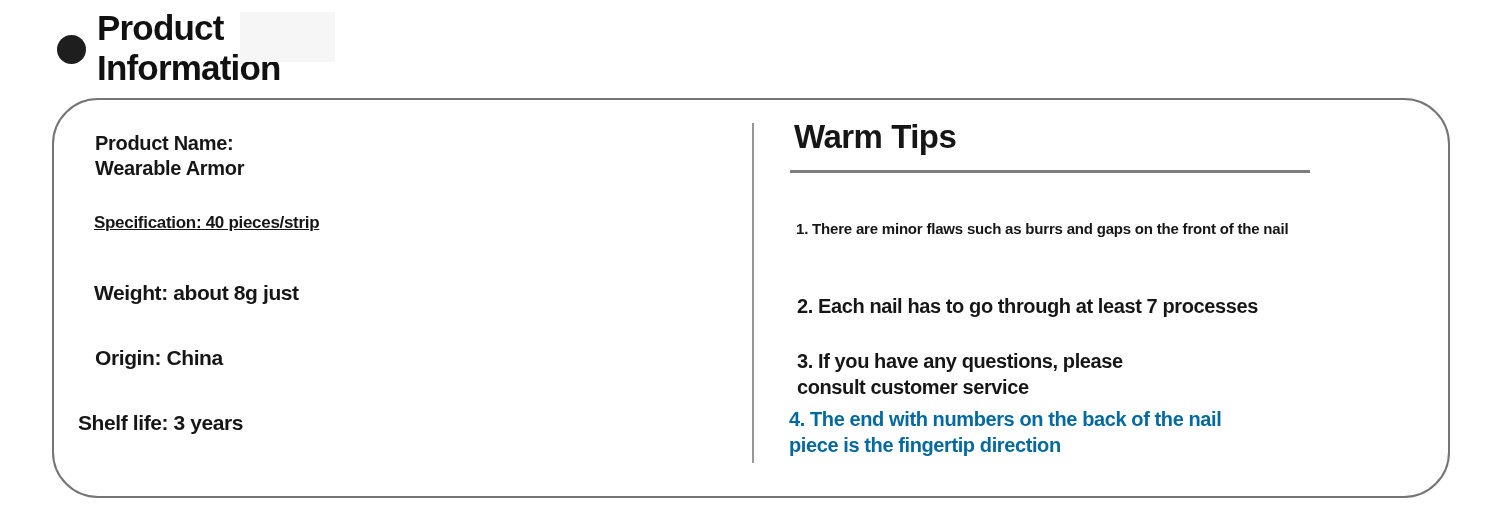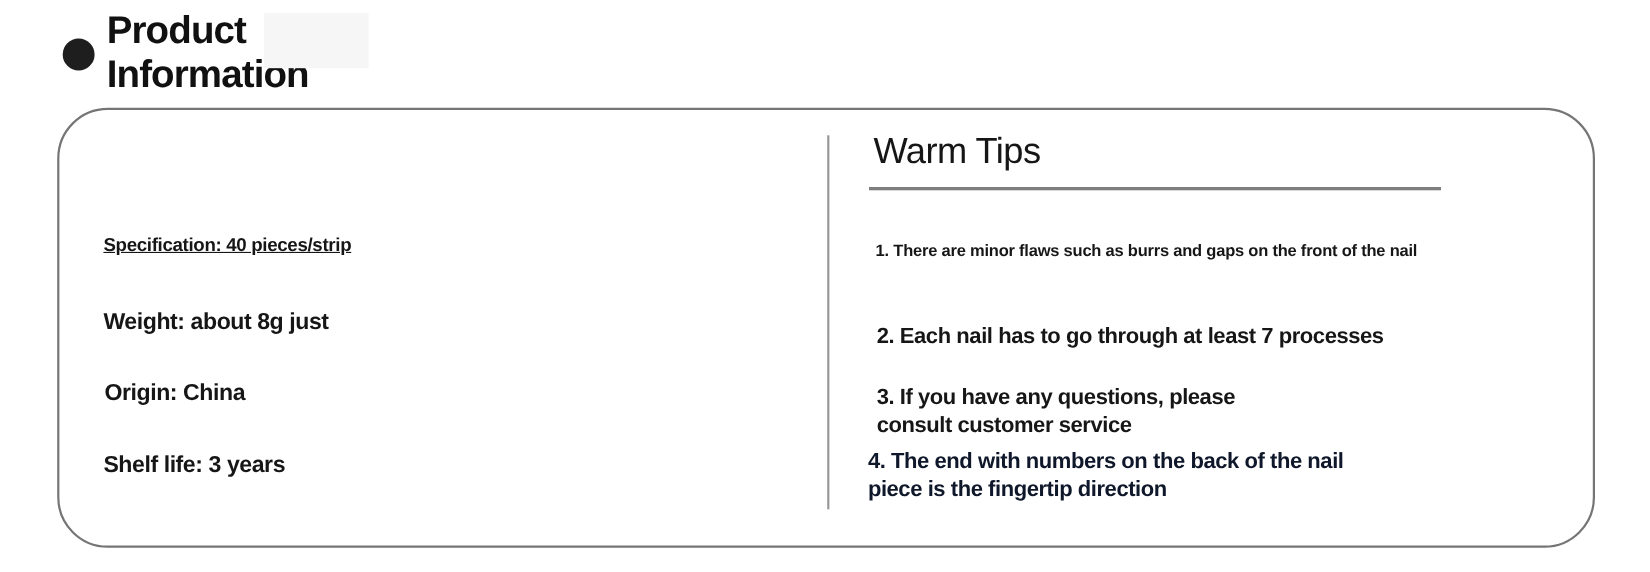--- a/index.html
+++ b/index.html
@@ -50,57 +50,59 @@
   .patch { position: absolute; background: #f6f6f6; }
   .patch-title   { left: 240px; top: 12px;  width: 95px;  height: 50px; }
   .patch-shelf   { left: 158px; top: 452px; width: 214px; height: 18px; }
   .patch-weight  { left: 95px;  top: 303px; width: 250px; height: 9px;  }
   
   .txt { position: absolute; font-weight: 700; white-space: pre-line; }
   .product-name   { left: 95px; top: 131px; font-size: 20px; line-height: 25px; letter-spacing: -0.3px; }
   .specification  { left: 94px; top: 213px; font-size: 17px; letter-spacing: -0.3px; text-decoration: underline; }
   .weight         { left: 94px; top: 281px; font-size: 21px; letter-spacing: -0.4px; }
   .origin         { left: 95px; top: 346px; font-size: 21px; letter-spacing: -0.4px; }
-  .shelf-life     { left: 94px; top: 411px; font-size: 21px; letter-spacing: -0.4px; }
+  .shelf-life     { left: 78px; top: 411px; font-size: 21px; letter-spacing: -0.4px; }
   
   .warm-tips-title {
     position: absolute;
     left: 794px; top: 118px;
     font-size: 33px;
-    font-weight: 400;
+    font-weight: 700;
     letter-spacing: -0.5px;
   }
   .warm-tips-underline {
     position: absolute;
     left: 790px; top: 170px;
     width: 520px; height: 3px;
     background: #7e7e7e;
   }
   .tip-1-line-1 { left: 796px; top: 220px; font-size: 15px; letter-spacing: -0.2px; }
   .tip-1-line-2 { left: 811px; top: 242px; font-size: 15px; letter-spacing: -0.2px; }
   .tip-2        { left: 797px; top: 295px; font-size: 20px; letter-spacing: -0.4px; }
   .tip-3        { left: 797px; top: 348px; font-size: 20px; line-height: 26px; letter-spacing: -0.4px; }
-  .tip-4        { left: 789px; top: 406px; font-size: 20px; line-height: 26px; letter-spacing: -0.4px; color: #0f172a; }
+  .tip-4        { left: 789px; top: 406px; font-size: 20px; line-height: 26px; letter-spacing: -0.4px; color: #0369a1; }
 </style>
 </head>
 <body>
 
 <div class="page">
 
   <div class="bullet-dot"></div>
   <h1 class="page-title">Product
 Information</h1>
 
   <div class="patch patch-title"></div>
   <div class="patch patch-shelf"></div>
   <div class="patch patch-weight"></div>
 
   <div class="info-panel"></div>
   <div class="column-divider"></div>
 
+  <div class="txt product-name">Product Name:
+Wearable Armor</div>
   <div class="txt specification">Specification: 40 pieces/strip</div>
   <div class="txt weight">Weight: about 8g just</div>
   <div class="txt origin">Origin: China</div>
   <div class="txt shelf-life">Shelf life: 3 years</div>
 
   <div class="warm-tips-title">Warm Tips</div>
   <div class="warm-tips-underline"></div>
 
   <div class="txt tip-1-line-1">1. There are minor flaws such as burrs and gaps on the front of the nail</div>
   <div class="txt tip-2">2. Each nail has to go through at least 7 processes</div>

